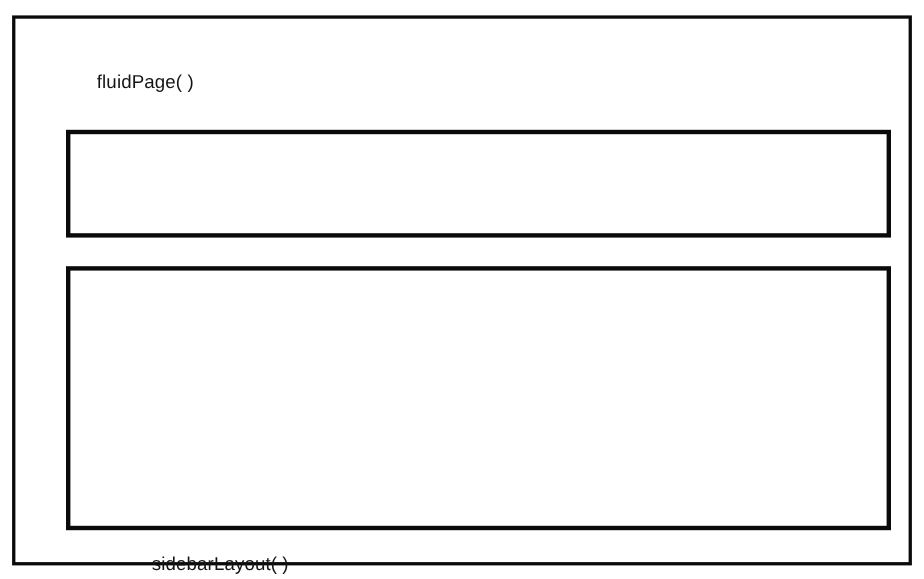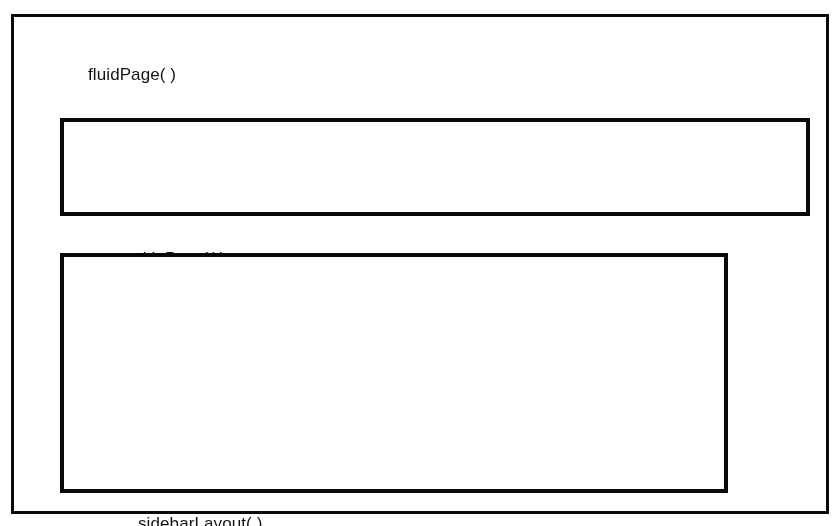--- a/index.html
+++ b/index.html
@@ -50,21 +50,21 @@
     color: #141414;
   }
 
   
   #box-fluidpage        { left: 11px;  top: 14px;  width: 818px; height: 500px; }
   #label-fluidpage      { left: 74px;  top: 49px; }
 
   #box-titlepanel       { left: 46px;  top: 101px; width: 750px; height: 98px; }
   #label-titlepanel     { left: 74px;  top: 128px; }
 
-  #box-sidebarlayout    { left: 46px;  top: 236px; width: 668px; height: 240px; }
+  #box-sidebarlayout    { left: 46px;  top: 225px; width: 750px; height: 240px; }
   #label-sidebarlayout  { left: 74px;  top: 258px; }
 </style>
 </head>
 <body>
 
 <div id="diagram-canvas">
 
   <div class="box box-outer" id="box-fluidpage">
 
     <span class="box-label" id="label-fluidpage">fluidPage( )</span>

